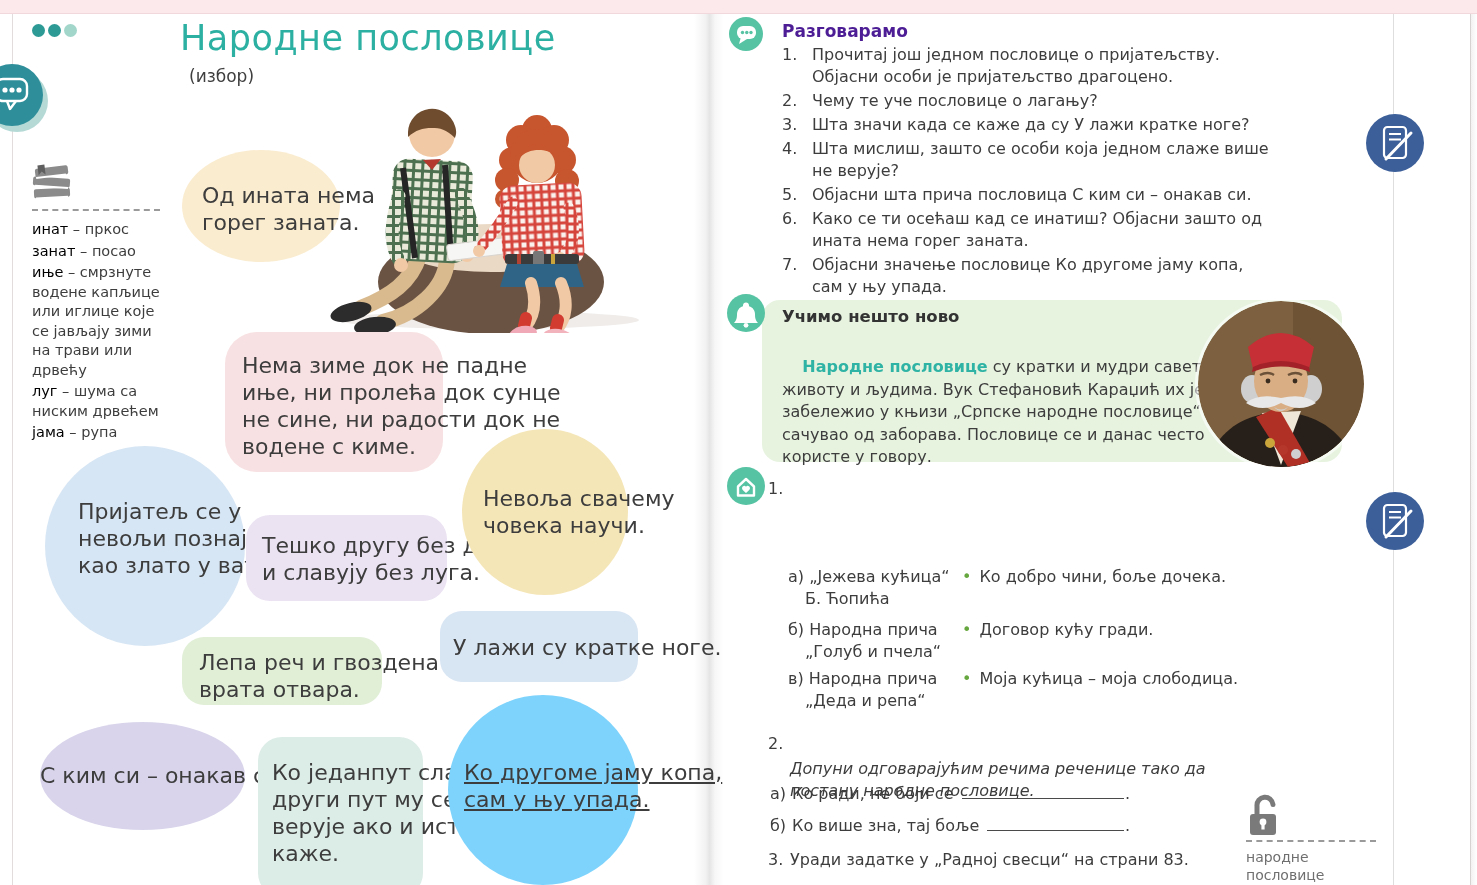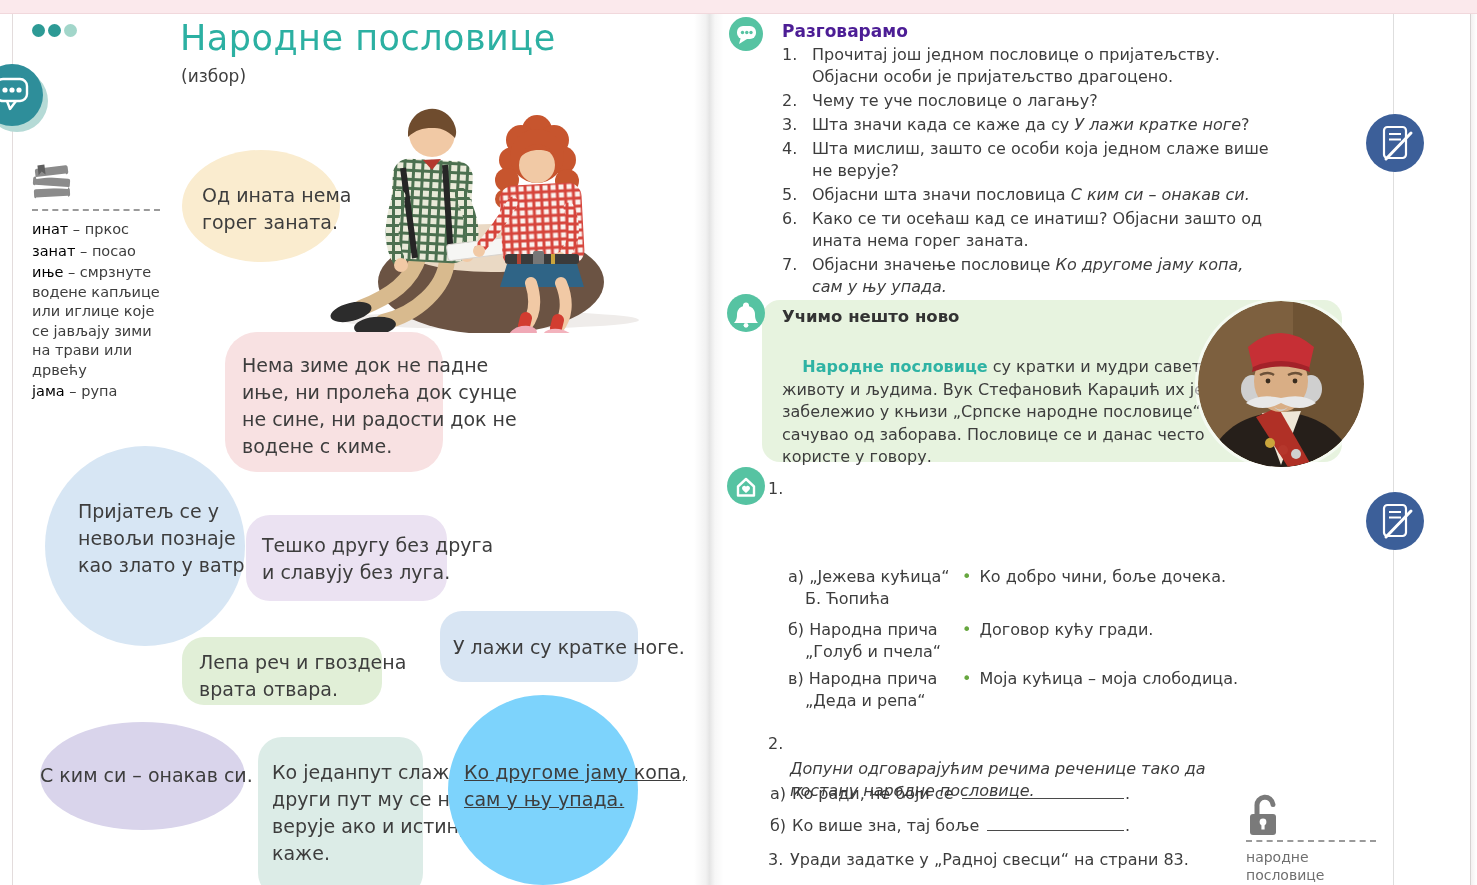--- a/index.html
+++ b/index.html
@@ -16,35 +16,35 @@
   .edgeshade{left:1471px;top:14px;width:6px;height:871px;background:linear-gradient(90deg,#f3f0f0,#ffffff);}
   .gutter{left:694px;top:14px;width:30px;height:871px;
           background:linear-gradient(90deg,rgba(0,0,0,0) 0%,rgba(0,0,0,0.05) 38%,rgba(0,0,0,0.10) 52%,rgba(0,0,0,0.03) 70%,rgba(0,0,0,0) 100%);}
 
   
   .dots{left:32px;top:24px;display:flex;gap:3px;}
   .dots span{width:13px;height:13px;border-radius:50%;display:inline-block;}
   .dots .d1,.dots .d2{background:#2d9a95;}
   .dots .d3{background:#a2d6ca;}
   .page-title{left:180px;top:18px;font-size:35px;color:#2cb0a2;letter-spacing:.5px;}
-  .page-subtitle{left:181px;top:66px;font-size:17px;color:#3f3f3f;}
+  .page-subtitle{left:189px;top:66px;font-size:17px;color:#3f3f3f;}
 
   .edge-circle{left:-19px;top:64px;width:62px;height:62px;border-radius:50%;background:#2e8e9a;
                box-shadow:5px 6px 0 0 #b5dad6;}
   .edge-circle svg{position:absolute;left:0;top:0;}
 
   
   .books-icon{left:30px;top:164px;}
   .dict-dash{left:32px;top:209px;width:128px;border-top:2px dashed #9a9a9a;}
   .dict{left:32px;top:220px;width:142px;font-size:14.5px;line-height:19.5px;}
   .dict .entry{margin-bottom:2px;}
   .dict .term{color:#000000;}
 
   
-  .blob{font-size:19px;line-height:27px;color:#3d3d3d;white-space:pre;}
+  .blob{font-size:22px;line-height:27px;color:#3d3d3d;white-space:pre;}
   .b1{left:182px;top:150px;width:158px;height:112px;border-radius:50%;background:#faeccf;padding:32px 0 0 20px;box-sizing:border-box;}
   .b2{left:225px;top:332px;width:218px;height:140px;border-radius:32px;background:#f8e1e2;padding:20px 0 0 17px;box-sizing:border-box;}
   .b3{left:45px;top:446px;width:200px;height:200px;border-radius:50%;background:#d7e6f4;padding:52px 0 0 33px;box-sizing:border-box;}
   .b4{left:246px;top:515px;width:201px;height:86px;border-radius:24px;background:#ebe2f2;padding:17px 0 0 16px;box-sizing:border-box;}
   .b5{left:462px;top:429px;width:166px;height:166px;border-radius:50%;background:#f5e6b8;padding:56px 0 0 21px;box-sizing:border-box;}
   .b6{left:440px;top:611px;width:198px;height:71px;border-radius:22px;background:#d8e5f3;padding:23px 0 0 13px;box-sizing:border-box;}
   .b7{left:182px;top:637px;width:200px;height:68px;border-radius:22px;background:#e1efd7;padding:12px 0 0 17px;box-sizing:border-box;}
   .b8{left:40px;top:722px;width:205px;height:108px;border-radius:50%;background:#d9d4eb;padding:40px 0 0 0;box-sizing:border-box;text-align:center;}
   .b9{left:258px;top:737px;width:165px;height:160px;border-radius:24px;background:#dcece7;padding:22px 0 0 14px;box-sizing:border-box;}
   .b10{left:448px;top:695px;width:190px;height:190px;border-radius:50%;background:#7dd3fc;padding:64px 0 0 16px;box-sizing:border-box;text-decoration:underline;}
@@ -54,21 +54,21 @@
   .mint-circle svg{position:absolute;left:0;top:0;}
   .ic-talk{left:729px;top:17px;width:34px;height:34px;}
   .ic-bell{left:727px;top:294px;}
   .ic-home{left:727px;top:467px;}
 
   .disc-head{left:782px;top:21px;font-size:17px;font-weight:bold;color:#4c1d95;}
   .disc-list{left:782px;top:44px;width:520px;}
   .q-item{display:flex;margin-bottom:2px;font-size:16px;line-height:22px;}
   .q-num{flex:none;width:30px;}
   .q-text{flex:1;white-space:pre-wrap;}
-  .q-text .it{font-style:italic;}
+  .q-text .it{}
 
   .lesson-box{left:762px;top:300px;width:580px;height:162px;background:#e7f3df;border-radius:18px;}
   .lesson-title{left:782px;top:307px;font-size:16.5px;font-weight:bold;color:#333;}
   .lesson-body{left:782px;top:334px;width:470px;font-size:16px;line-height:22.4px;white-space:pre-wrap;}
   .lesson-body .lead{color:#2fb3a4;font-weight:bold;}
   .portrait{left:1198px;top:301px;width:166px;height:166px;border-radius:50%;overflow:hidden;box-shadow:0 0 0 3px rgba(255,255,255,.6);}
 
   .task{font-size:16px;line-height:22px;}
   .t1-num{left:768px;top:478px;}
   .t1-text{left:790px;top:478px;width:515px;white-space:pre-wrap;}
@@ -146,20 +146,21 @@
       <rect x="5" y="21.8" width="33" height="2" fill="#ffffff" transform="rotate(4 21 23)"></rect>
       <rect x="6" y="32.6" width="32" height="2" fill="#ffffff" transform="rotate(-3 22 33)"></rect>
     </svg>
   </div>
   <div class="abs dict-dash"></div>
 
   <div class="abs dict">
     <div class="entry"><span class="term">инат</span><span> – пркос</span></div>
     <div class="entry"><span class="term">занат</span><span> – посао</span></div>
     <div class="entry"><span class="term">иње</span><span> – смрзнуте водене капљице или иглице које се јављају зими на трави или дрвећу</span></div>
+    <div class="entry"><span class="term">луг</span><span> – шума са ниским дрвећем</span></div>
     <div class="entry"><span class="term">јама</span><span> – рупа</span></div>
   </div>
 
   <div class="abs photo">
     <svg width="362" height="265" viewBox="0 0 360 265">
       <defs>
         <pattern id="pg" width="9" height="9" patternUnits="userSpaceOnUse">
           <rect width="9" height="9" fill="#e9ead9"></rect>
           <path d="M0,4.5 H9 M4.5,0 V9" stroke="#4c7050" stroke-width="3"></path>
         </pattern>
@@ -226,20 +227,22 @@
 горег заната.</div>
   <div class="abs blob b2">Нема зиме док не падне
 иње, ни пролећа док сунце
 не сине, ни радости док не
 водене с киме.</div>
   <div class="abs blob b3">Пријатељ се у
 невољи познаје
 као злато у ватри.</div>
   <div class="abs blob b4">Тешко другу без друга
 и славују без луга.</div>
+  <div class="abs blob b5">Невоља свачему
+човека научи.</div>
   <div class="abs blob b6">У лажи су кратке ноге.</div>
   <div class="abs blob b7">Лепа реч и гвоздена
 врата отвара.</div>
   <div class="abs blob b8">С ким си – онакав си.</div>
   <div class="abs blob b9">Ко једанпут слаже,
 други пут му се не
 верује ако и истину
 каже.</div>
   <div class="abs blob b10">Ко другоме јаму копа,
 сам у њу упада.</div>
@@ -269,21 +272,21 @@
       <span class="q-num">3.</span>
       <span class="q-text"><span>Шта значи када се каже да су </span><span class="it">У лажи кратке ноге</span><span>?</span></span>
     </div>
     <div class="q-item">
       <span class="q-num">4.</span>
       <span class="q-text"><span>Шта мислиш, зашто се особи која једном слаже више
 не верује?</span><span class="it"></span><span></span></span>
     </div>
     <div class="q-item">
       <span class="q-num">5.</span>
-      <span class="q-text"><span>Објасни шта значи пословица </span><span class="it">С ким си – онакав си.</span><span></span></span>
+      <span class="q-text"><span>Објасни шта прича пословица </span><span class="it">С ким си – онакав си.</span><span></span></span>
     </div>
     <div class="q-item">
       <span class="q-num">6.</span>
       <span class="q-text"><span>Како се ти осећаш кад се инатиш? Објасни зашто од
 ината нема горег заната.</span><span class="it"></span><span></span></span>
     </div>
     <div class="q-item">
       <span class="q-num">7.</span>
       <span class="q-text"><span>Објасни значење пословице </span><span class="it">Ко другоме јаму копа,
 сам у њу упада.</span><span></span></span>

